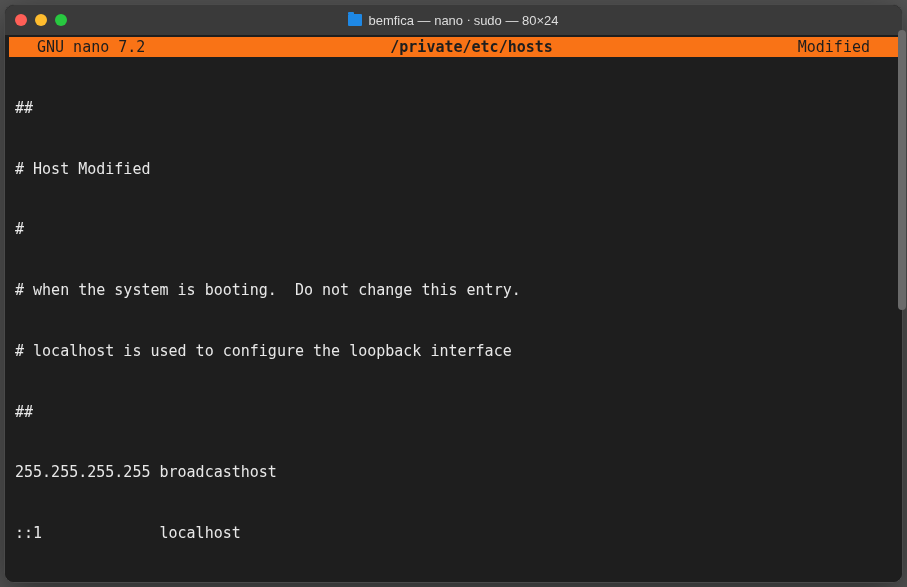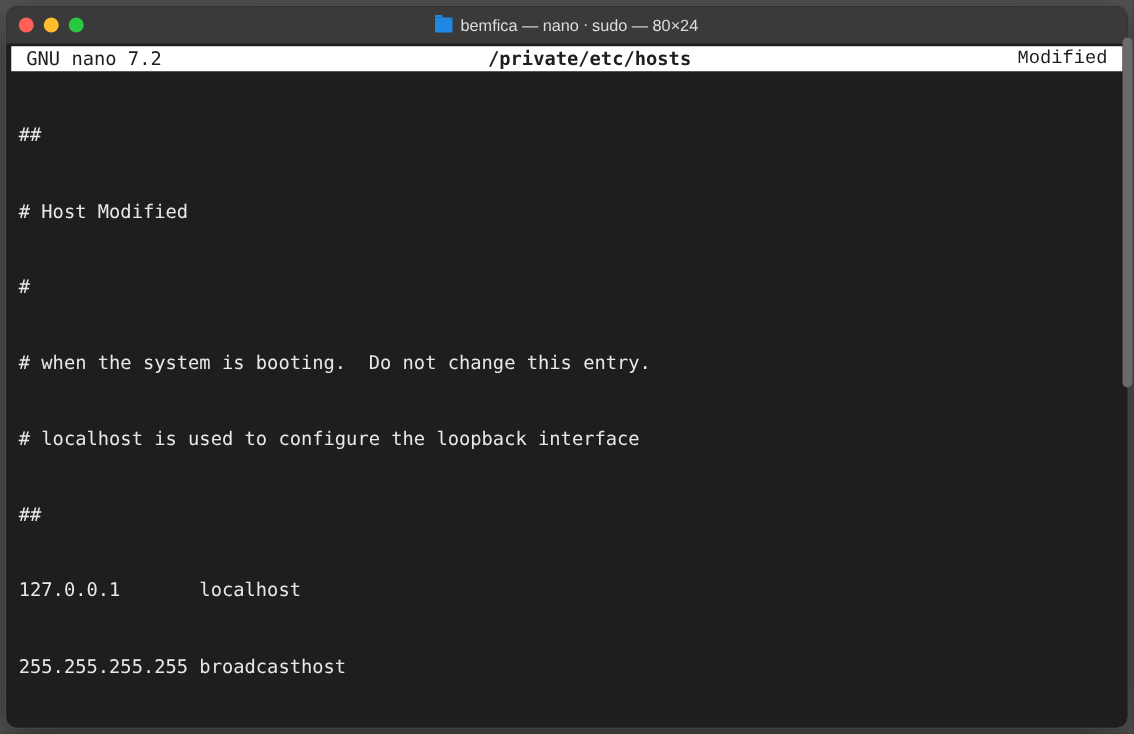--- a/index.html
+++ b/index.html
@@ -77,29 +77,29 @@
     flex: 1 1 auto;
     background: #1e1e1e;
     color: #e8e8e8;
     padding: 2px 4px 2px 4px;
     display: flex;
     flex-direction: column;
     line-height: 1.35;
     position: relative;
   }
   .status-top {
-    background: #ffffff;
+    background: #f97316;
     color: #1e1e1e;
     display: flex;
-    padding: 0 6px;
+    padding: 0 22px;
     font-weight: 400;
   }
   .status-top .left { flex: 0 0 auto; padding: 0 6px; }
   .status-top .center { flex: 1 1 auto; text-align: center; font-weight: bold; }
-  .status-top .right { flex: 0 0 auto; padding: 0 6px; font-family: Liberation Mono, monospace; }
+  .status-top .right { flex: 0 0 auto; padding: 0 6px; }
   .content {
     flex: 1 1 auto;
     padding: 0 6px;
     white-space: pre;
   }
   .content .line { min-height: 1.35em; }
   .scrollbar {
     position: absolute;
     right: 0;
     top: 28px;
@@ -140,21 +140,20 @@
       <span class="right">Modified</span>
     </div>
 
     <div class="content">
       <div class="line">##</div>
       <div class="line"># Host Modified</div>
       <div class="line">#</div>
       <div class="line"># when the system is booting.  Do not change this entry.</div>
       <div class="line"># localhost is used to configure the loopback interface</div>
       <div class="line">##</div>
-      <div class="line">127.0.0.1       localhost</div>
       <div class="line">255.255.255.255 broadcasthost</div>
       <div class="line">::1             localhost</div>
       
       
     </div>
 
   </div>
 
   <div class="scrollbar">
     <div class="scroll-thumb"></div>

